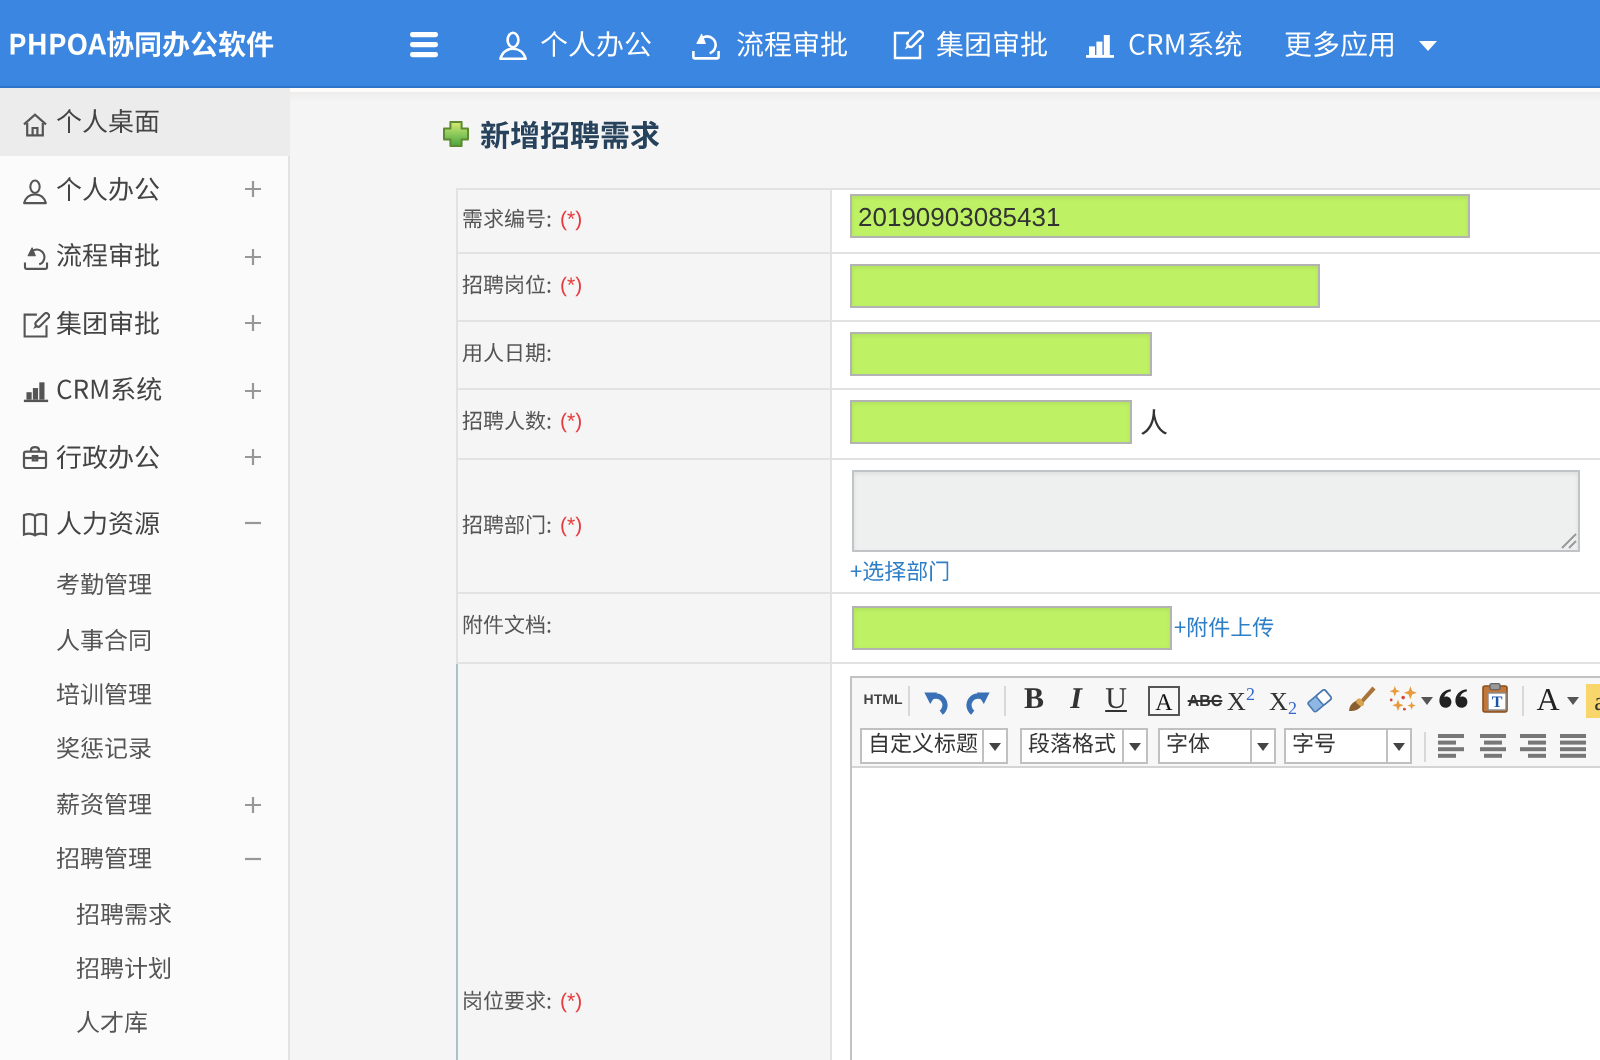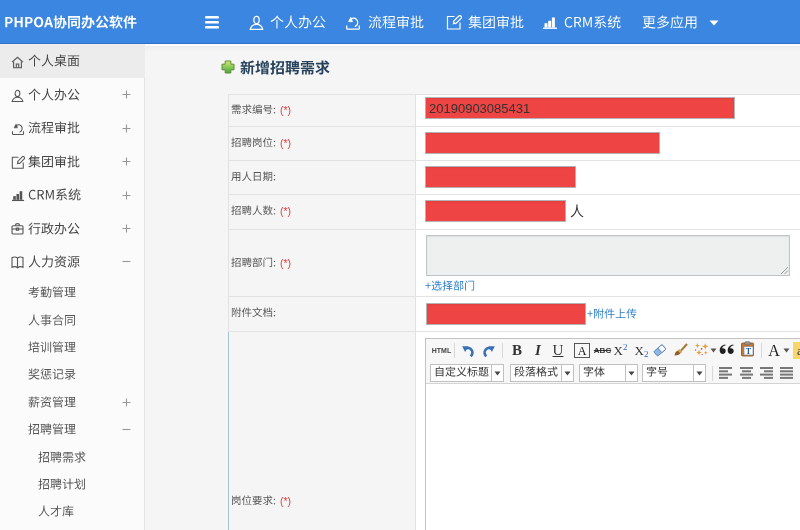--- a/index.html
+++ b/index.html
@@ -1,19 +1,19 @@
 <!DOCTYPE html>
 <html><head><meta charset="utf-8"><style>
 *{margin:0;padding:0;box-sizing:border-box}
 html,body{width:800px;height:530px;overflow:hidden;font-family:"Liberation Sans",sans-serif;background:#f5f5f5;position:relative}
 .abs{position:absolute;line-height:0}
 svg{display:block}
 .hline{position:absolute;height:1px;background:#e2e2e2}
 .vline{position:absolute;width:1px;background:#e2e2e2}
-input,textarea{position:absolute;border:1px solid #b3b3b3;background:#ef4444;box-shadow:inset 0 1px 2px rgba(0,0,0,0.07);font-family:"Liberation Sans",sans-serif}
+input,textarea{position:absolute;border:1px solid #b3b3b3;background:#bef264;box-shadow:inset 0 1px 2px rgba(0,0,0,0.07);font-family:"Liberation Sans",sans-serif}
 .sep{position:absolute;width:1px;height:15px;background:#d8d8d8;top:343px}
 .tbtn{position:absolute;top:342px;height:17px;display:flex;align-items:center;justify-content:center;color:#333}
 .combo{position:absolute;top:364px;height:18px;background:#fff;border:1px solid #c0c0c0}
 .cbtn{position:absolute;top:364px;height:18px;width:12px;background:#fff;border:1px solid #c0c0c0;border-left:none;display:flex;align-items:center;justify-content:center}
 </style></head><body>
 <div class="abs" style="left:0;top:0;width:800px;height:44px;background:#3b86e0;border-bottom:1px solid #2e74c9"></div>
 <div class="abs" style="left:0;top:44px;width:800px;height:2px;background:#fcfbfa"></div>
 <div class="abs" style="left:0;top:46px;width:800px;height:5px;background:linear-gradient(#ededed,#f5f5f5)"></div>
 <div style="position:absolute;left:4px;top:15px;">
     <svg width="134" height="16" viewBox="0 0 134 16">

